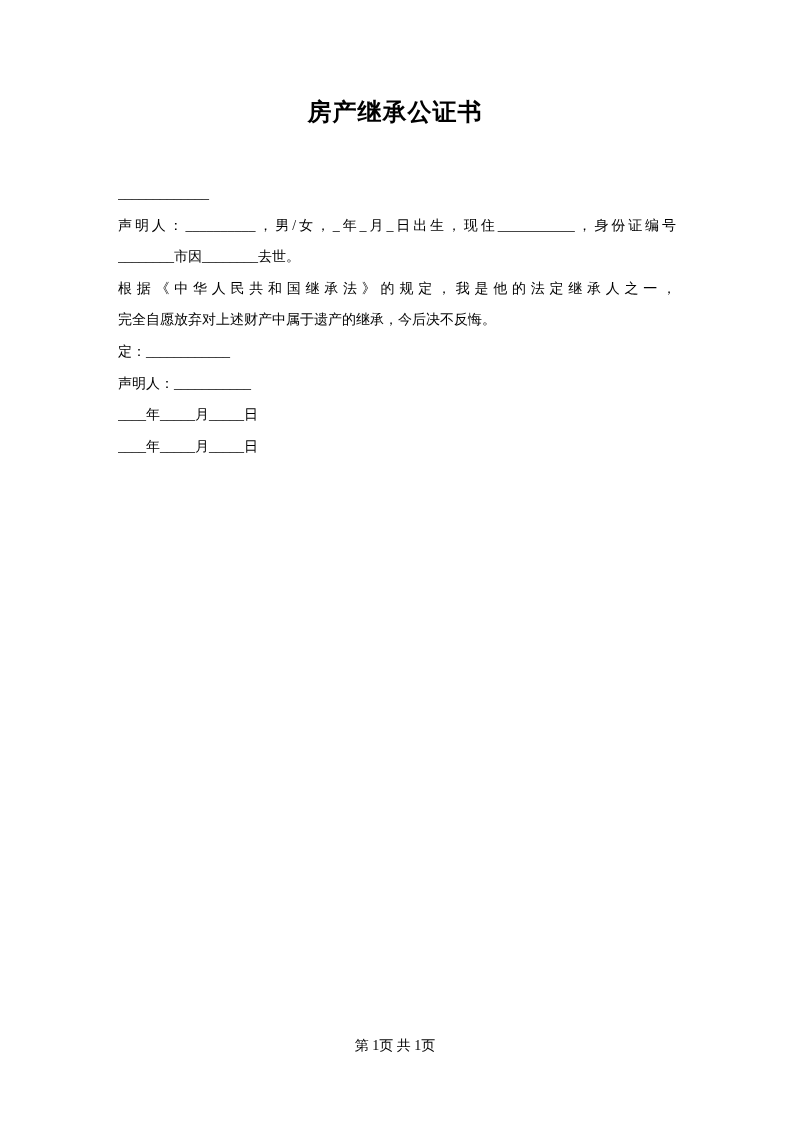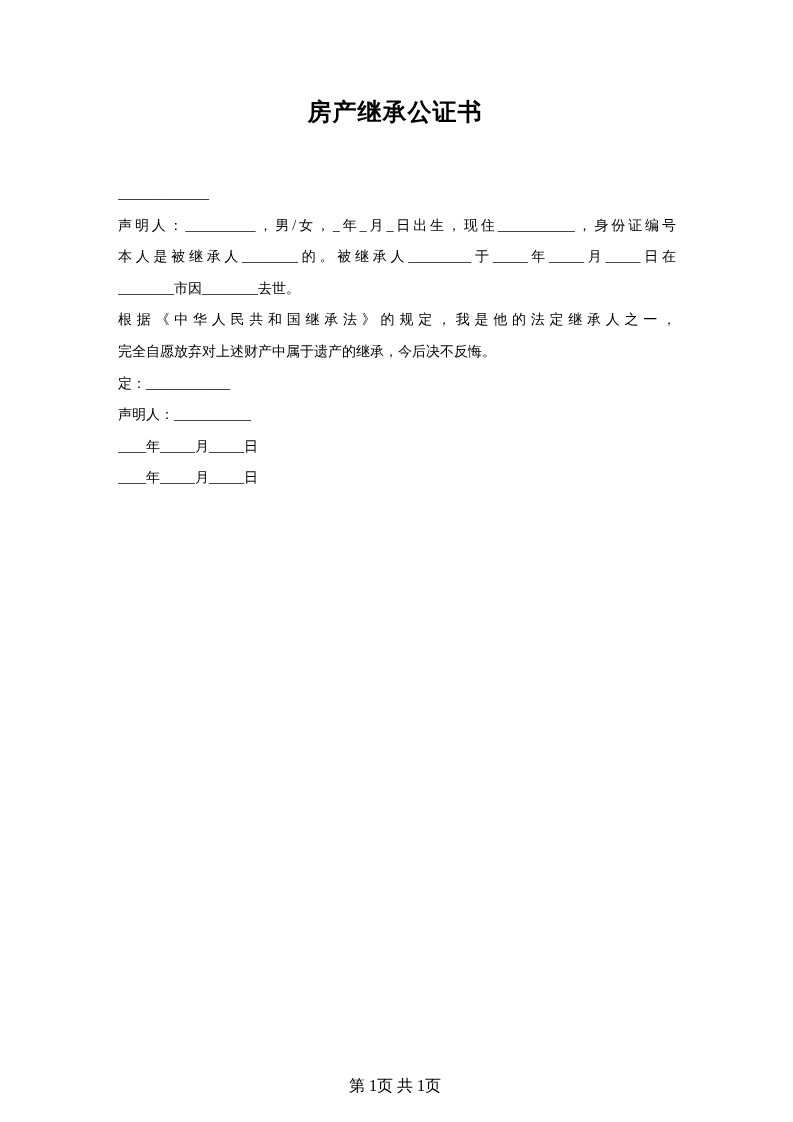--- a/index.html
+++ b/index.html
@@ -44,39 +44,38 @@
   }
 
   
   .line.justify {
     text-align: justify;
     text-align-last: justify;
   }
 
   .footer {
     position: absolute;
-    top: 1076px;
+    top: 1036px;
     left: 0;
     width: 100%;
     text-align: center;
-    font-size: 16px;
+    font-size: 14px;
     line-height: 20px;
   }
 </style>
 </head>
 <body>
 
 <div class="page">
 
   <h1 class="title">房产继承公证书</h1>
 
   <div class="body">
     <div class="line">_____________</div>
     <div class="line justify">声明人：__________，男/女，_年_月_日出生，现住___________，身份证编号</div>
-    <div class="line justify">本人是被继承人________的。被继承人_________于_____年_____月_____日在</div>
     <div class="line">________市因________去世。</div>
     <div class="line justify">根据《中华人民共和国继承法》的规定，我是他的法定继承人之一，但本人经慎重考虑后决</div>
     <div class="line">完全自愿放弃对上述财产中属于遗产的继承，今后决不反悔。</div>
     <div class="line">定：____________</div>
     <div class="line">声明人：___________</div>
     <div class="line">____年_____月_____日</div>
     <div class="line">____年_____月_____日</div>
   </div>
 
   <div class="footer">第 1页 共 1页</div>

